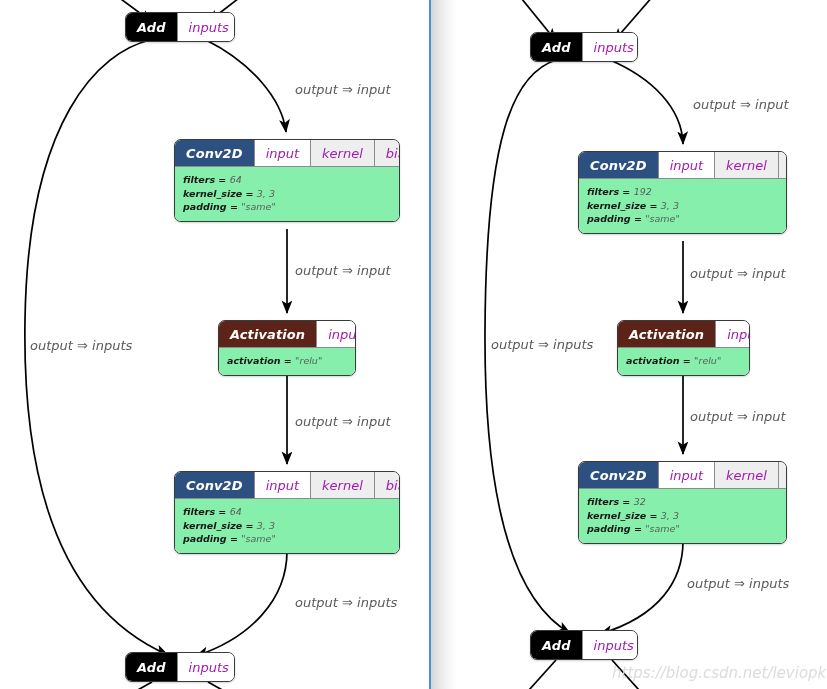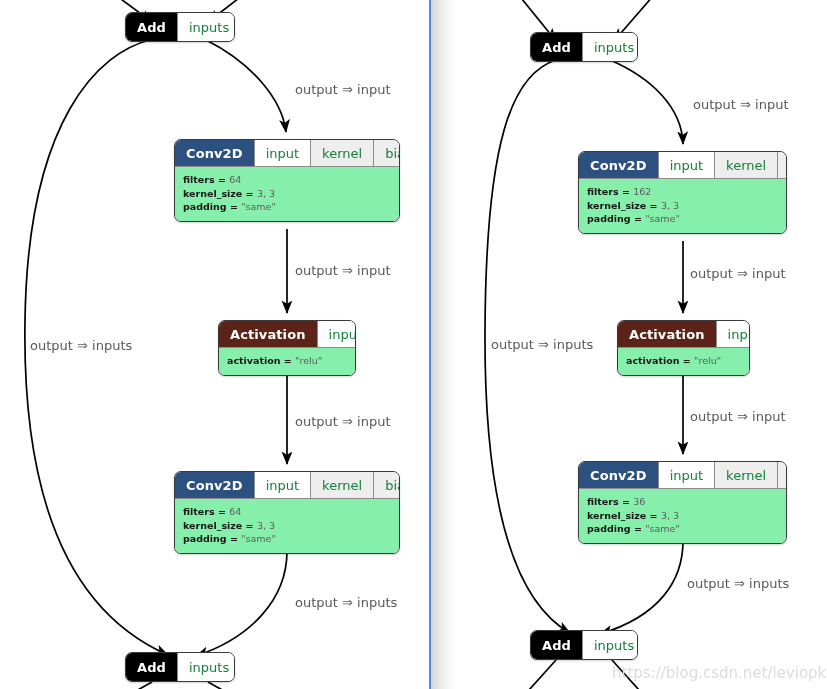--- a/index.html
+++ b/index.html
@@ -7,20 +7,21 @@
     padding: 0;
     background: #ffffff;
   }
   #canvas {
     position: relative;
     width: 827px;
     height: 689px;
     background: #ffffff;
     overflow: hidden;
     font-family: "DejaVu Sans", "Liberation Sans", sans-serif;
+    font-style: italic;
   }
   #edge-layer {
     position: absolute;
     left: 0; top: 0;
     width: 827px;
     height: 689px;
   }
   
   .divider-line {
     position: absolute;
@@ -61,21 +62,21 @@
     font-size: 13px;
     white-space: nowrap;
     letter-spacing: 0.1px;
   }
   .node-port {
     display: flex;
     align-items: center;
     justify-content: center;
     padding: 0 11px;
     font-size: 13px;
-    color: #15803d;
+    color: #a21caf;
     white-space: nowrap;
     border-left: 1.5px solid #8c8c8c;
     background: #eeeeee;
     text-align: center;
   }
   .node-port.primary {
     background: #ffffff;
   }
   .node-body {
     border-top: 1.5px solid #8c8c8c;
@@ -209,21 +210,21 @@
         </div>
       </div>
       <div class="node type-conv" style="left: 578px; top: 151px; width: 209px; border-color: rgb(58, 58, 58);">
         <div class="node-header">
           <div class="node-title">Conv2D</div>
           <div class="node-port primary" style="flex: 1 1 auto;">input</div>
           <div class="node-port" style="flex: 1 1 auto;">kernel</div>
           <div class="node-port" style="flex: 1 1 auto;">bias</div>
         </div>
         <div class="node-body">
-          <div class="attr"><span class="k">filters</span><span class="k"> = </span><span class="v">162</span></div>
+          <div class="attr"><span class="k">filters</span><span class="k"> = </span><span class="v">192</span></div>
           <div class="attr"><span class="k">kernel_size</span><span class="k"> = </span><span class="v">3, 3</span></div>
           <div class="attr"><span class="k">padding</span><span class="k"> = </span><span class="v">"same"</span></div>
         </div>
       </div>
       <div class="node type-act" style="left: 617px; top: 320px; width: 133px; border-color: rgb(58, 58, 58);">
         <div class="node-header">
           <div class="node-title">Activation</div>
           <div class="node-port primary" style="flex: 1 1 auto;">input</div>
         </div>
         <div class="node-body">
@@ -231,21 +232,21 @@
         </div>
       </div>
       <div class="node type-conv" style="left: 578px; top: 461px; width: 209px; border-color: rgb(58, 58, 58);">
         <div class="node-header">
           <div class="node-title">Conv2D</div>
           <div class="node-port primary" style="flex: 1 1 auto;">input</div>
           <div class="node-port" style="flex: 1 1 auto;">kernel</div>
           <div class="node-port" style="flex: 1 1 auto;">bias</div>
         </div>
         <div class="node-body">
-          <div class="attr"><span class="k">filters</span><span class="k"> = </span><span class="v">36</span></div>
+          <div class="attr"><span class="k">filters</span><span class="k"> = </span><span class="v">32</span></div>
           <div class="attr"><span class="k">kernel_size</span><span class="k"> = </span><span class="v">3, 3</span></div>
           <div class="attr"><span class="k">padding</span><span class="k"> = </span><span class="v">"same"</span></div>
         </div>
       </div>
       <div class="node type-add compact" style="left: 530px; top: 630px; width: 108px; border-color: rgb(58, 58, 58);">
         <div class="node-header">
           <div class="node-title">Add</div>
           <div class="node-port primary" style="flex: 1 1 auto;">inputs</div>
         </div>
       </div>

